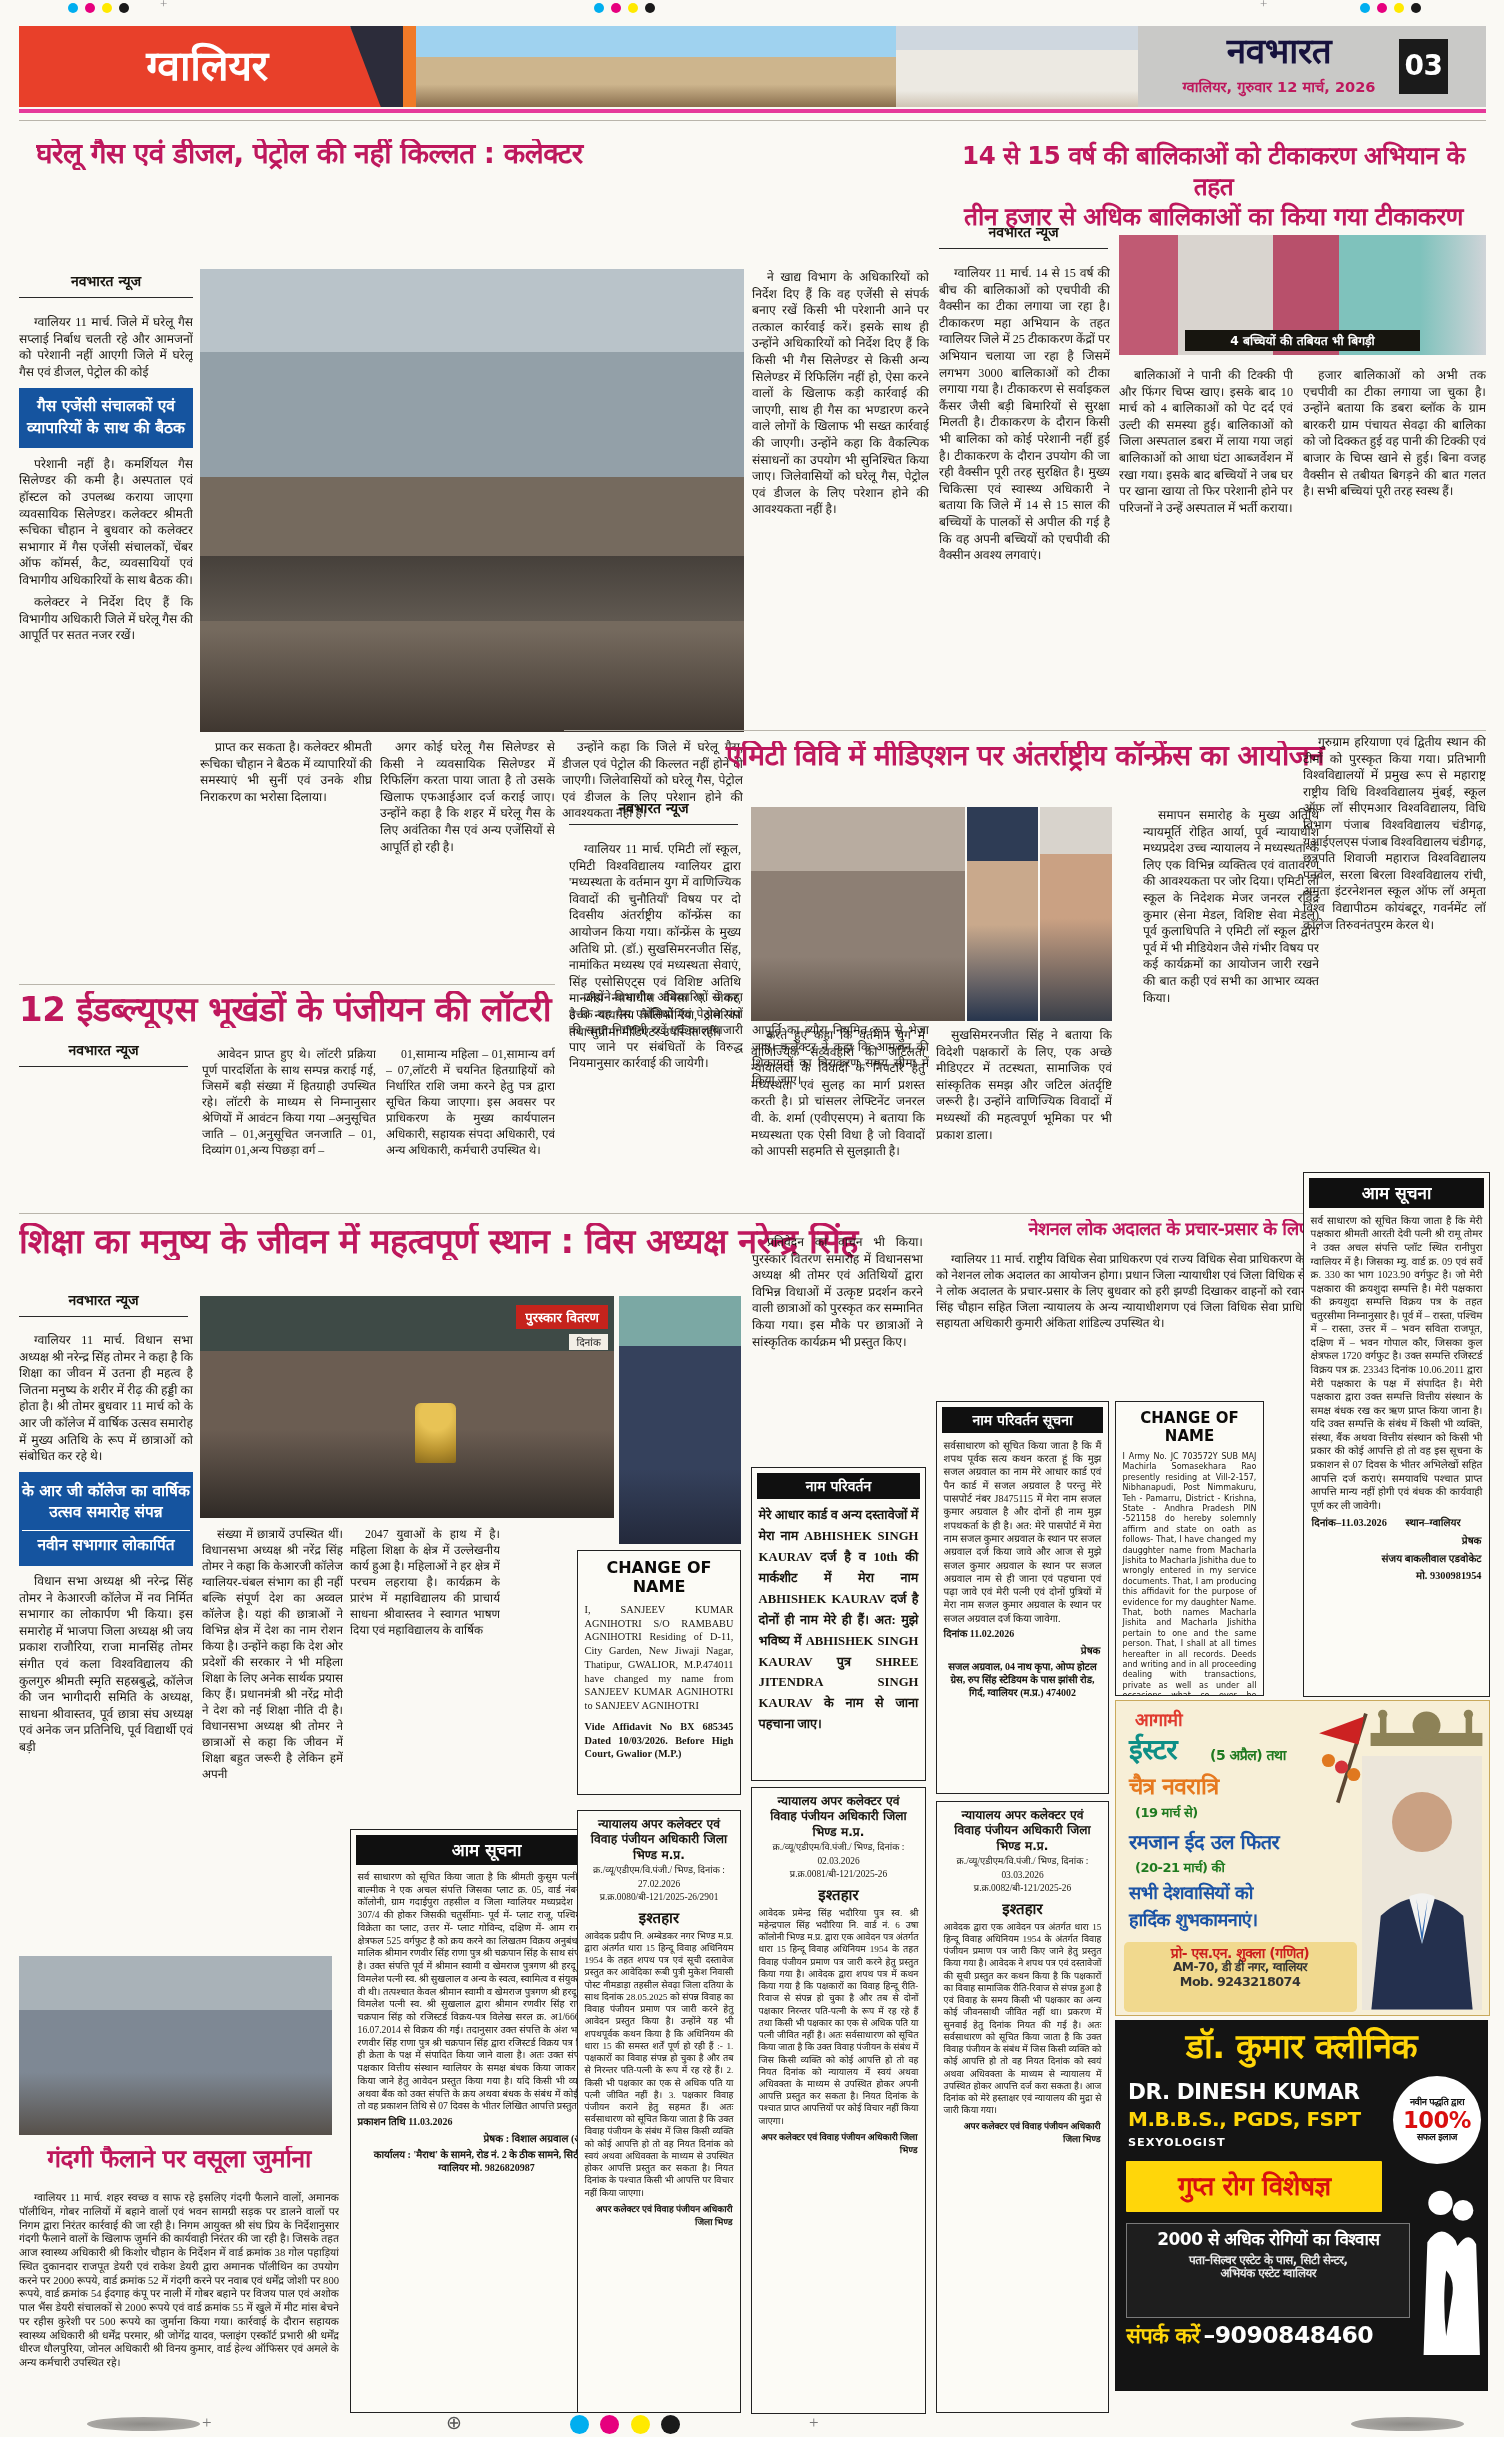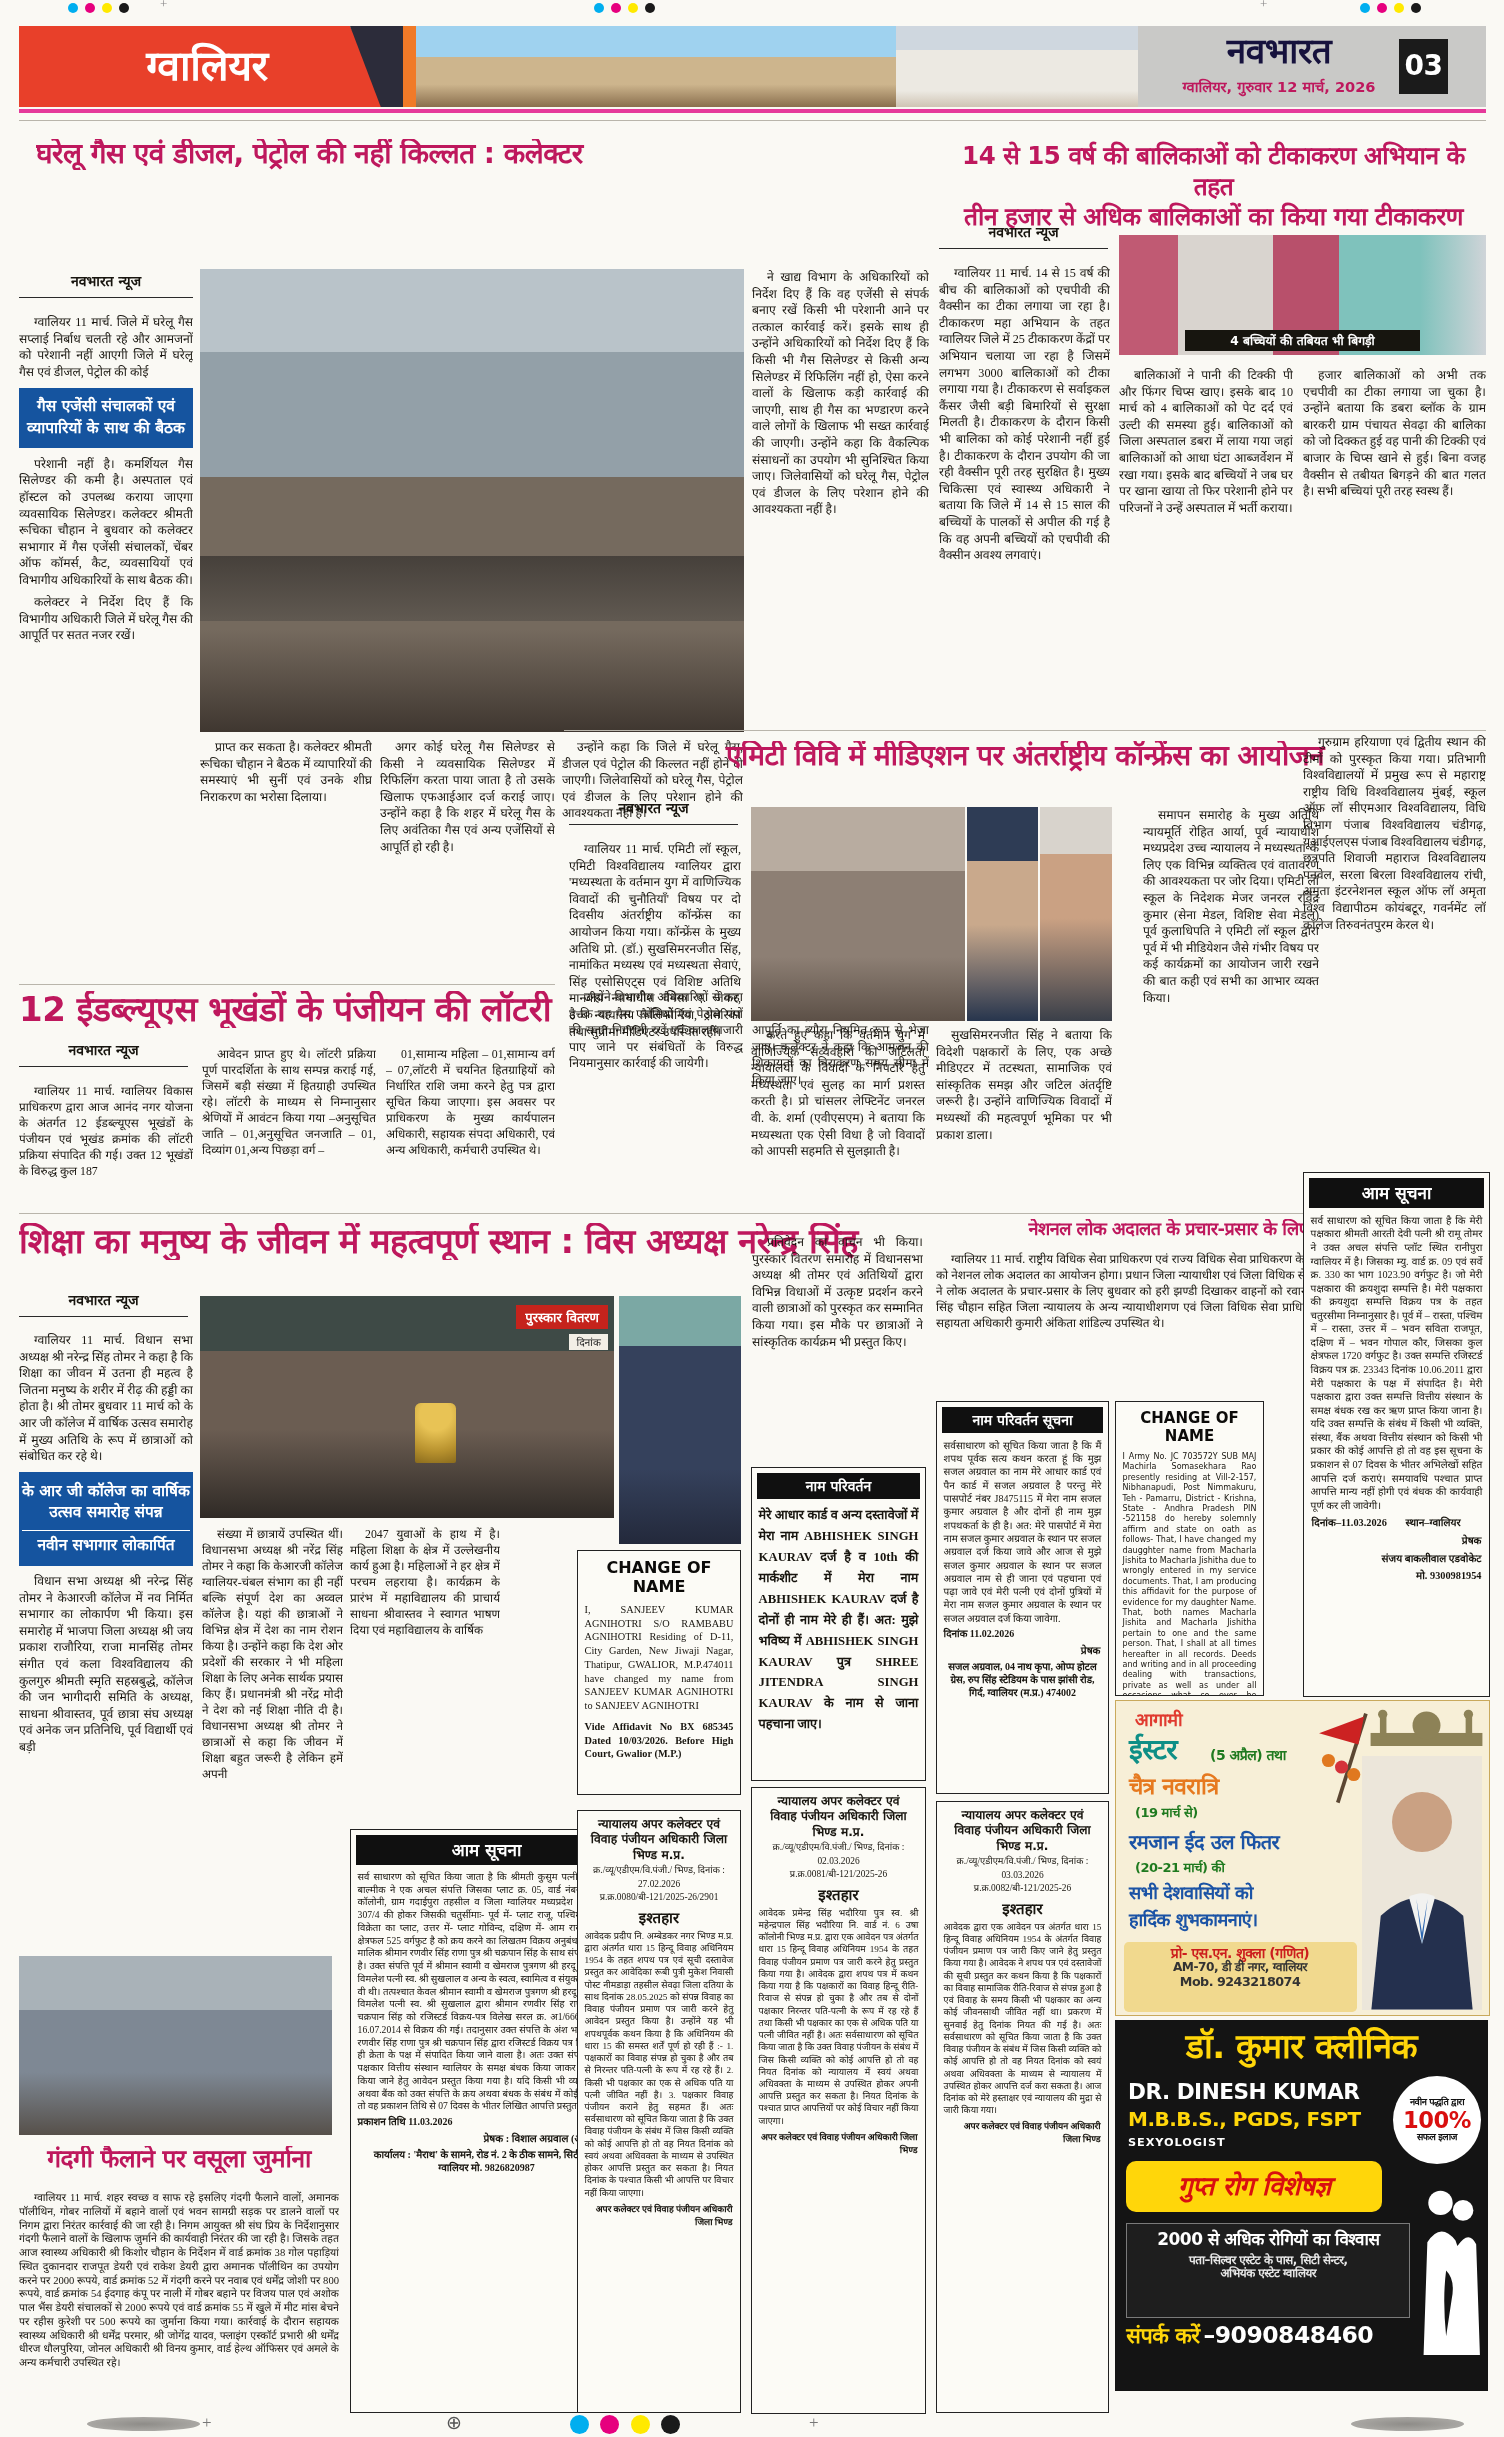--- a/index.html
+++ b/index.html
@@ -134,23 +134,20 @@
   <div class="abs body" style="left:1119px;top:807px;width:176px;height:401px;margin-left:24px;">
       <p>समापन समारोह के मुख्य अतिथि न्यायमूर्ति रोहित आर्या, पूर्व न्यायाधीश मध्यप्रदेश उच्च न्यायालय ने मध्यस्थता के लिए एक विभिन्न व्यक्तित्व एवं वातावरण की आवश्यकता पर जोर दिया। एमिटी लॉ स्कूल के निदेशक मेजर जनरल रविंद्र कुमार (सेना मेडल, विशिष्ट सेवा मेडल) पूर्व कुलाधिपति ने एमिटी लॉ स्कूल द्वारा पूर्व में भी मीडियेशन जैसे गंभीर विषय पर कई कार्यक्रमों का आयोजन जारी रखने की बात कही एवं सभी का आभार व्यक्त किया।</p>
     </div>
   <div class="abs body" style="left:1303px;top:734px;width:183px;height:433px;">
       <p>गुरुग्राम हरियाणा एवं द्वितीय स्थान की टीमों को पुरस्कृत किया गया। प्रतिभागी विश्वविद्यालयों में प्रमुख रूप से महाराष्ट्र राष्ट्रीय विधि विश्वविद्यालय मुंबई, स्कूल ऑफ लॉ सीएमआर विश्वविद्यालय, विधि विभाग पंजाब विश्वविद्यालय चंडीगढ़, यूआईएलएस पंजाब विश्वविद्यालय चंडीगढ़, छत्रपति शिवाजी महाराज विश्वविद्यालय पनवेल, सरला बिरला विश्वविद्यालय रांची, अमृता इंटरनेशनल स्कूल ऑफ लॉ अमृता विश्व विद्यापीठम कोयंबटूर, गवर्नमेंट लॉ कॉलेज तिरुवनंतपुरम केरल थे।</p>
     </div>
 
   <div class="abs rule" style="left:19px;top:984px;width:536px;"></div>
   <div class="abs hd nowrap" style="left:19px;top:991px;width:536px;font-size:34px;">12 ईडब्ल्यूएस भूखंडों के पंजीयन की लॉटरी निकली</div>
   <div class="abs byline" style="left:19px;top:1040px;width:169px;">नवभारत न्यूज</div>
-  <div class="abs body" style="left:19px;top:1083px;width:174px;height:124px;font-size:11.8px;">
-      <p>ग्वालियर 11 मार्च. ग्वालियर विकास प्राधिकरण द्वारा आज आनंद नगर योजना के अंतर्गत 12 ईडब्ल्यूएस भूखंडों के पंजीयन एवं भूखंड क्रमांक की लॉटरी प्रक्रिया संपादित की गई। उक्त 12 भूखंडों के विरुद्ध कुल 187</p>
-    </div>
   <div class="abs body" style="left:202px;top:1046px;width:174px;height:162px;font-size:11.8px;">
       <p>आवेदन प्राप्त हुए थे। लॉटरी प्रक्रिया पूर्ण पारदर्शिता के साथ सम्पन्न कराई गई, जिसमें बड़ी संख्या में हितग्राही उपस्थित रहे। लॉटरी के माध्यम से निम्नानुसार श्रेणियों में आवंटन किया गया –अनुसूचित जाति – 01,अनुसूचित जनजाति – 01, दिव्यांग 01,अन्य पिछड़ा वर्ग –</p>
     </div>
   <div class="abs body" style="left:386px;top:1046px;width:169px;height:162px;font-size:11.8px;">
       <p>01,सामान्य महिला – 01,सामान्य वर्ग – 07,लॉटरी में चयनित हितग्राहियों को निर्धारित राशि जमा करने हेतु पत्र द्वारा सूचित किया जाएगा। इस अवसर पर प्राधिकरण के मुख्य कार्यपालन अधिकारी, सहायक संपदा अधिकारी, एवं अन्य अधिकारी, कर्मचारी उपस्थित थे।</p>
     </div>
 
   <div class="abs rule" style="left:19px;top:1213px;width:1467px;"></div>
   <div class="abs hd nowrap" style="left:19px;top:1223px;width:903px;font-size:34px;">शिक्षा का मनुष्य के जीवन में महत्वपूर्ण स्थान : विस अध्यक्ष नरेन्द्र सिंह</div>
   <div class="abs byline" style="left:19px;top:1290px;width:169px;">नवभारत न्यूज</div>
@@ -306,21 +303,21 @@
   <div class="abs" style="left:1115px;top:2020px;width:373px;height:371px;background:#141414;overflow:hidden;">
     <div class="hd" style="position:absolute;left:0;top:7.5px;width:100%;text-align:center;font-size:34px;color:#ffd60a;">डॉ. कुमार क्लीनिक</div>
     <div class="hd" style="position:absolute;left:13px;top:60px;font-size:21.6px;color:#fff;">DR. DINESH KUMAR</div>
     <div class="hd" style="position:absolute;left:13px;top:88px;font-size:20px;color:#ffd60a;">M.B.B.S., PGDS, FSPT</div>
     <div class="hd" style="position:absolute;left:13px;top:117px;font-size:11.3px;color:#fff;letter-spacing:0.9px;text-align:right;">SEXYOLOGIST</div>
     <div class="abs" style="left:278px;top:56px;width:88px;height:88px;background:#fff;border-radius:50%;display:flex;flex-direction:column;align-items:center;justify-content:center;">
       <div class="hd" style="font-size:9.4px;color:#111;">नवीन पद्धति द्वारा</div>
       <div class="hd" style="font-size:22.6px;color:#d90f0f;">100%</div>
       <div class="hd" style="font-size:9.4px;color:#111;">सफल इलाज</div>
     </div>
-    <div class="abs" style="left:11.3px;top:141px;width:256px;height:51px;background:#ffd60a;border-radius:10px;display:flex;align-items:center;justify-content:center;font-style:italic;">
+    <div class="abs" style="left:11.3px;top:141px;width:256px;height:51px;background:#ffd60a;border-radius:1px;display:flex;align-items:center;justify-content:center;">
       <span class="hd" style="font-size:26px;color:#d90f0f;">गुप्त रोग विशेषज्ञ</span>
     </div>
     <div class="abs" style="left:11.3px;top:203px;width:282px;height:87px;border:0.9px solid #7a7a7a;background:#1e1e1e;text-align:center;padding-top:5.6px;">
       <div class="hd" style="font-size:17px;color:#fff;">2000 से अधिक रोगियों का विश्वास</div>
       <div class="hd" style="font-size:11.8px;color:#e8e8e8;margin-top:5.6px;">पता–सिल्वर एस्टेट के पास, सिटी सेन्टर,</div>
       <div class="hd" style="font-size:11.8px;color:#e8e8e8;">अभियंक एस्टेट ग्वालियर</div>
     </div>
     <div class="abs" style="left:11.3px;top:303px;width:310px;">
       <span class="hd" style="font-size:21.6px;color:#ffd60a;">संपर्क करें</span>
       <span class="hd" style="font-size:23.5px;color:#fff;">–9090848460</span>

